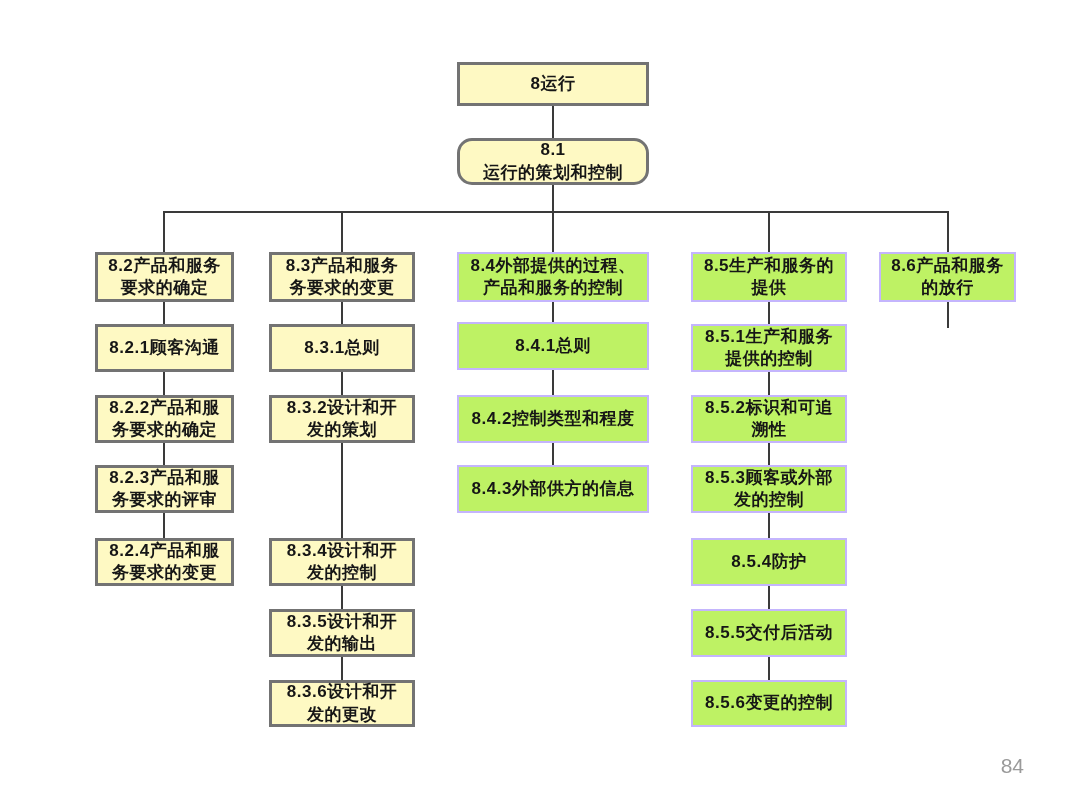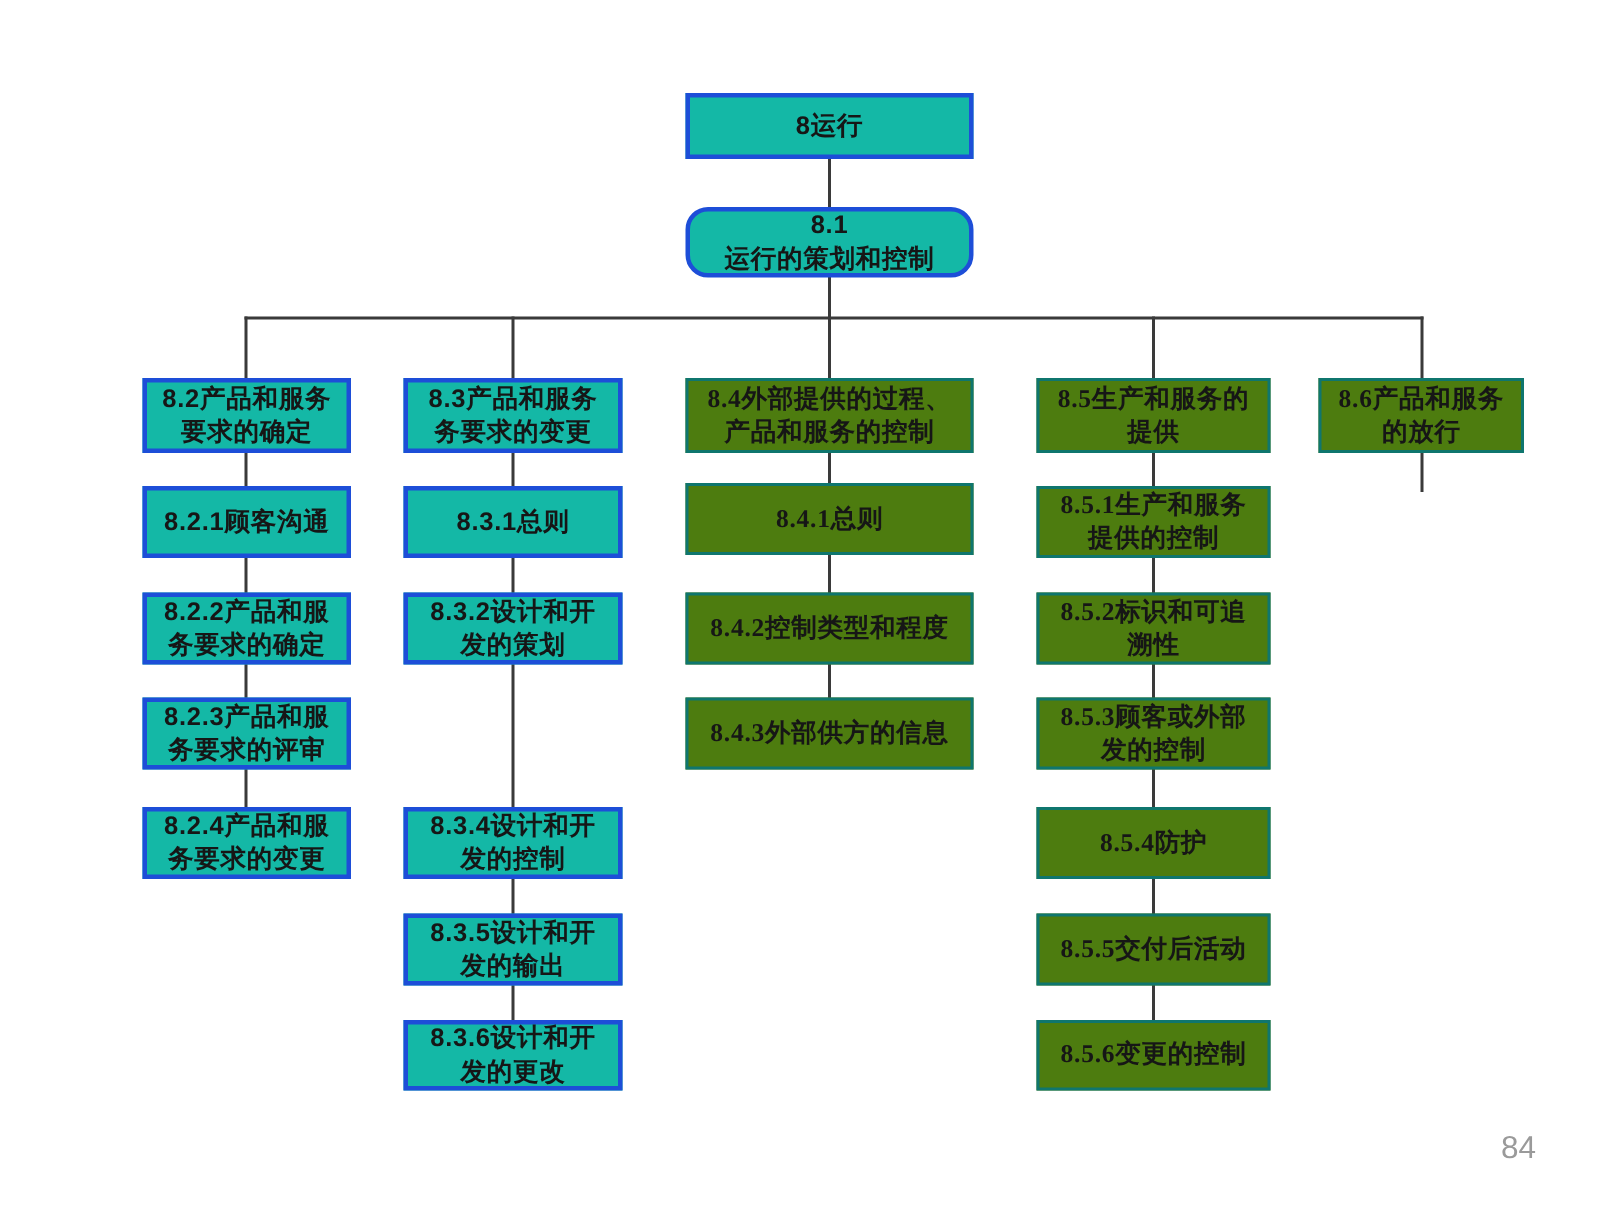--- a/index.html
+++ b/index.html
@@ -23,22 +23,22 @@
     justify-content: center;
     text-align: center;
     font-weight: bold;
     font-size: 17px;
     line-height: 1.3;
     color: #161616;
     white-space: pre-line;
     z-index: 2;
     letter-spacing: 0.5px;
   }
-  .gray  { background: #14b8a6; border: 3px solid #1d4ed8; }
-  .white { background: #4d7c0f; border: 2px solid #0f766e; font-family: Liberation Serif, serif; }
+  .gray  { background: #fef9c3; border: 3px solid #737373; }
+  .white { background: #bef264; border: 2px solid #c4b5fd; }
   .line {
     position: absolute;
     background: #3a3a3a;
     z-index: 1;
   }
   .vline { width: 2px; }
   .hline { height: 2px; }
   #page-num {
     position: absolute;
     right: 56px;

